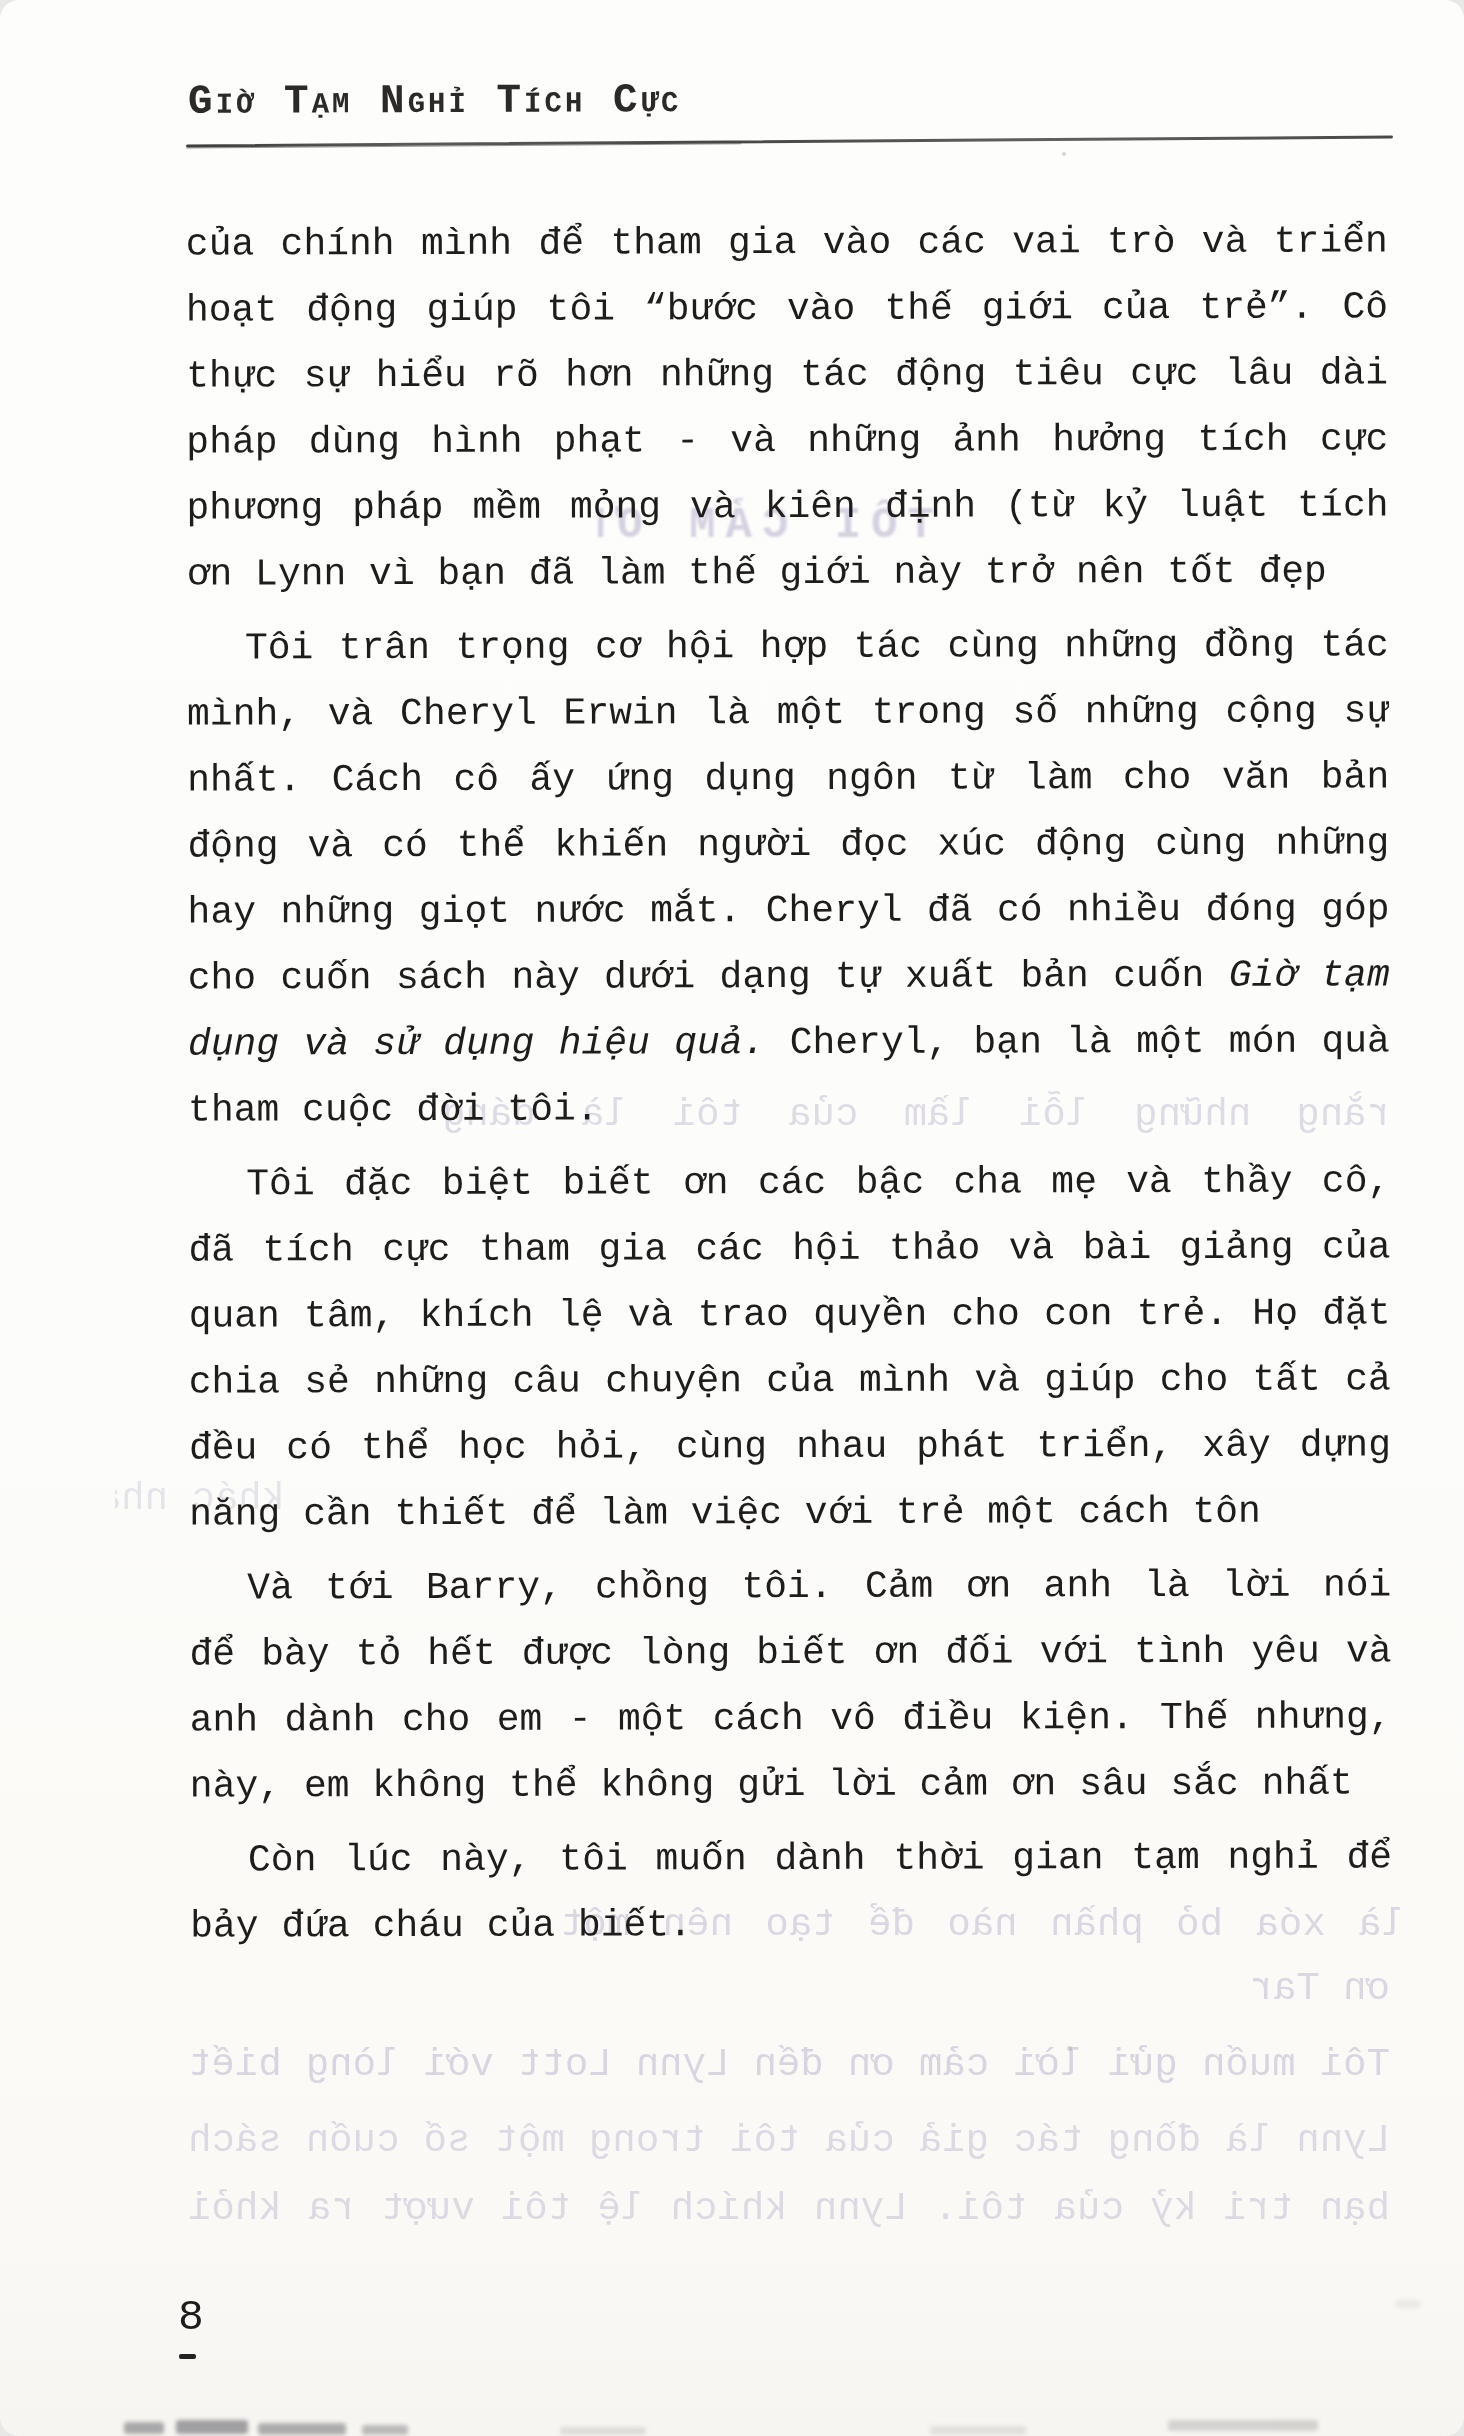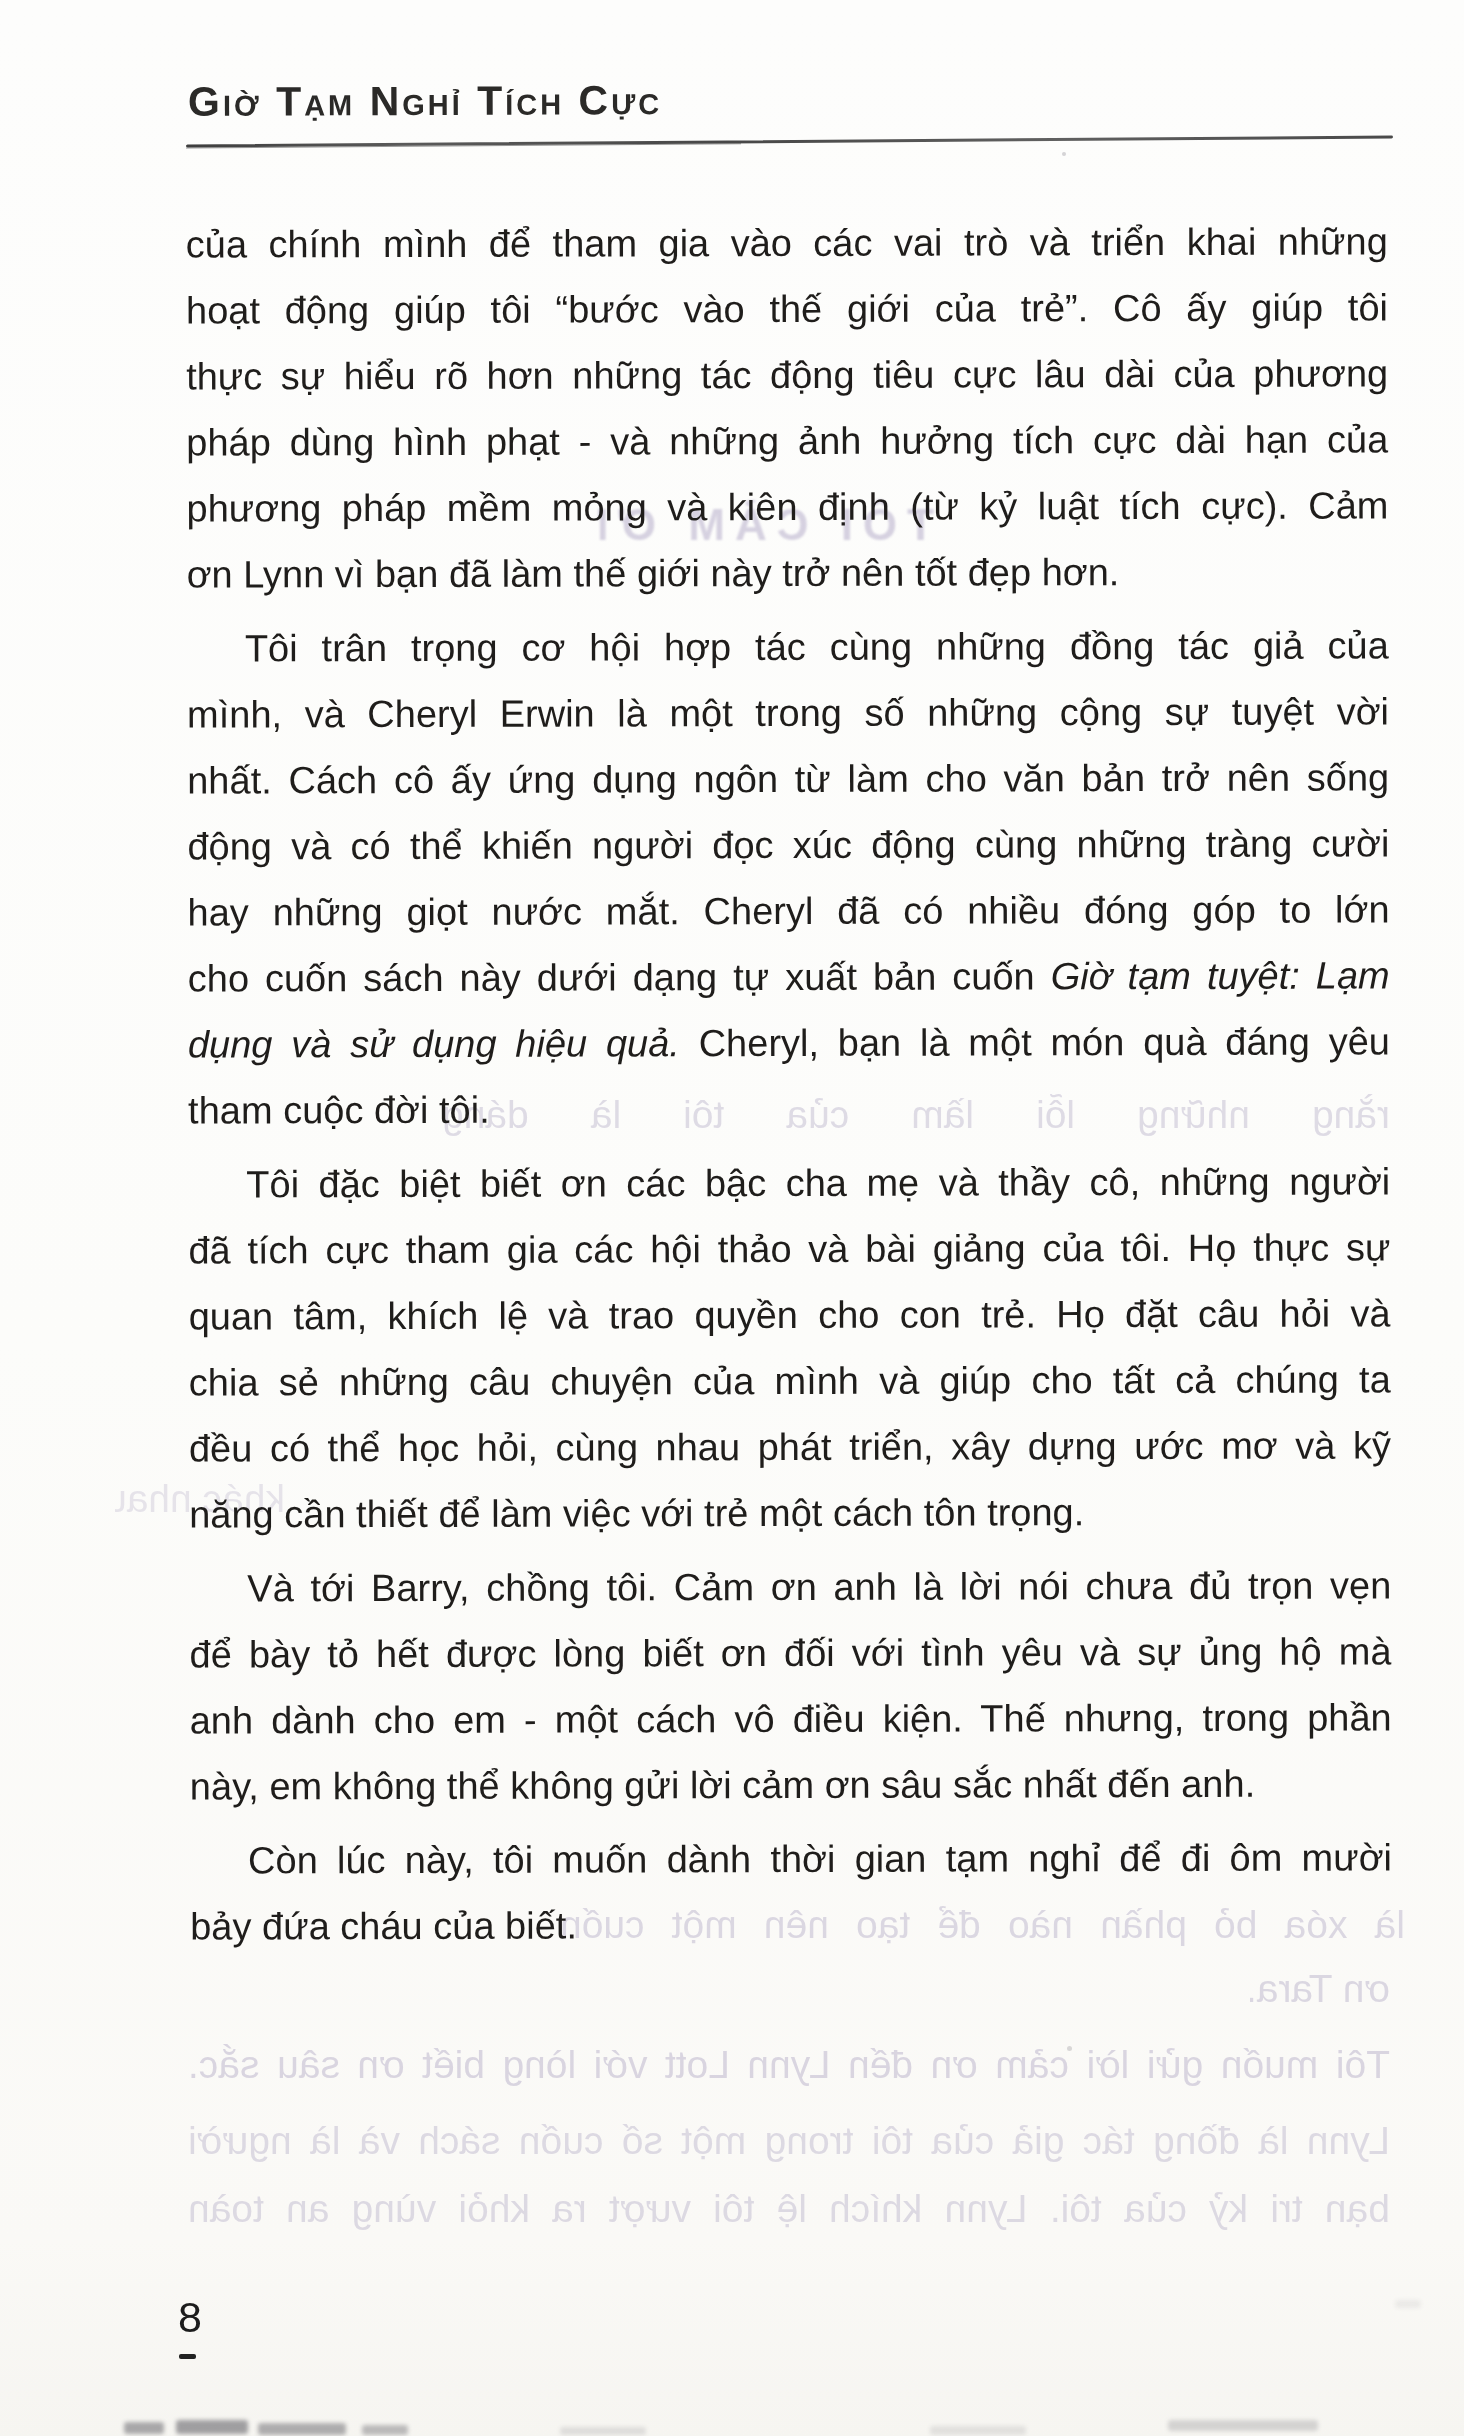--- a/index.html
+++ b/index.html
@@ -2,22 +2,23 @@
 <html><head>
 <meta charset="utf-8">
 <style>
   html,body{margin:0;padding:0;background:#e8e8e6;}
   .page{
     position:relative;
     width:1464px;height:2436px;
     margin:0 auto;
     background:linear-gradient(180deg,#fdfdfc 0%,#fcfcfa 55%,#faf9f6 92%,#f6f5f1 100%);
     overflow:hidden;
-    font-family:Liberation Sans, sans-serif;
+    font-family:Liberation Mono, monospace;
     color:#1f1d1b;
+    border-radius:19px;
   }
   
   .hdr{
     position:absolute;left:188px;top:78px;
     font-variant:small-caps;
     font-size:41px;font-weight:600;letter-spacing:3px;
     color:#2b2a28;
     transform:rotate(-0.2deg);
     white-space:nowrap;
   }

